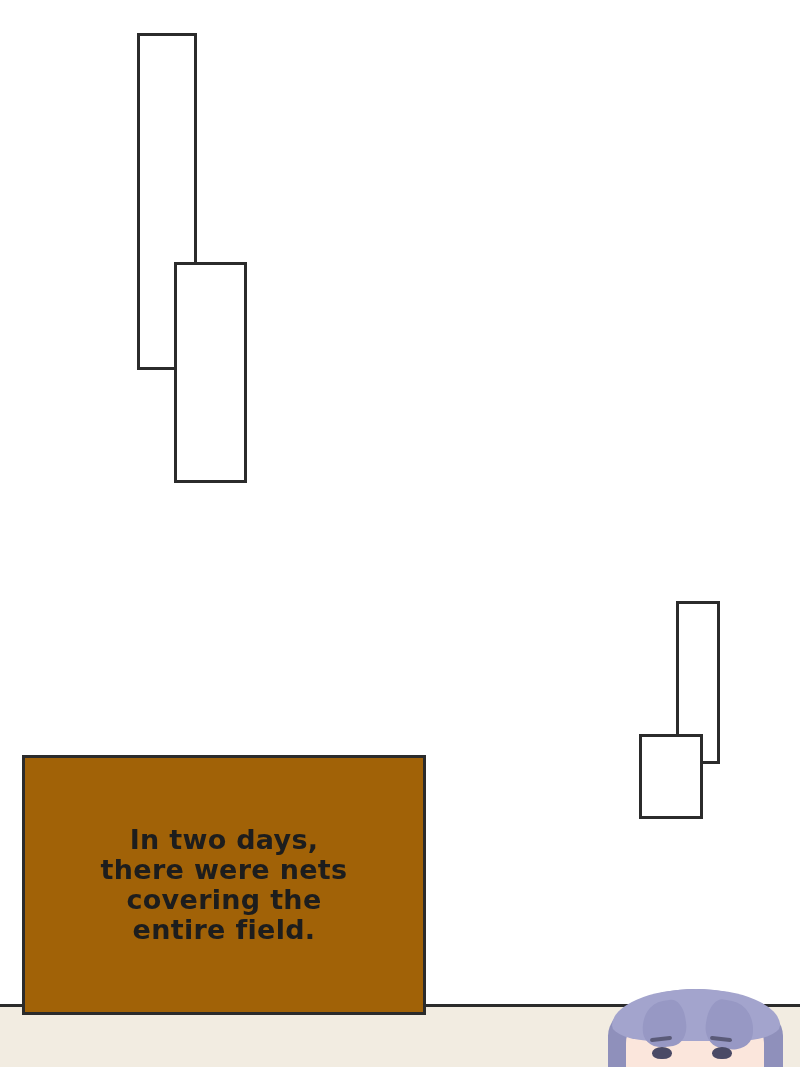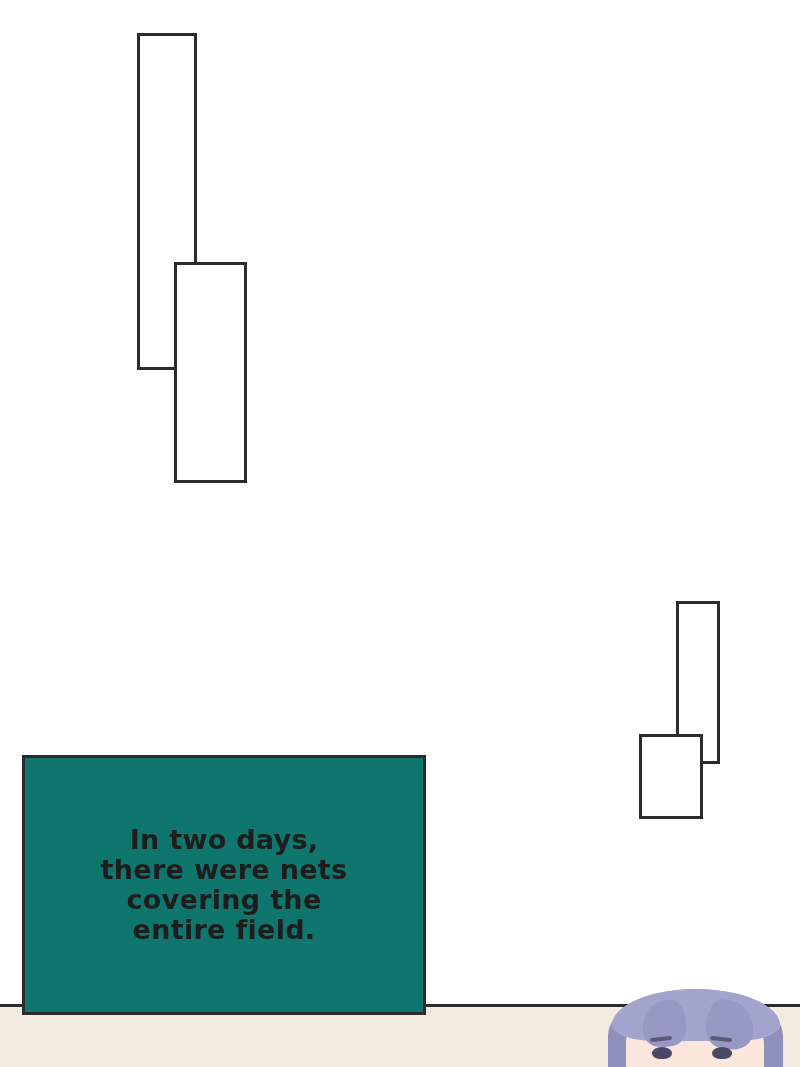--- a/index.html
+++ b/index.html
@@ -47,21 +47,21 @@
   .frame {
     position: absolute;
     background: #ffffff;
     border: 3px solid #2b2b2b;
     box-sizing: border-box;
   }
 
   
   .caption-box {
     position: absolute;
-    background: #0f766e;
+    background: #a16207;
     border: 3px solid #2b2b2b;
     box-sizing: border-box;
     display: flex;
     align-items: center;
     justify-content: center;
   }
   .caption-text {
     text-align: center;
     color: #1d1d1d;
     font-family: "DejaVu Sans", sans-serif;

